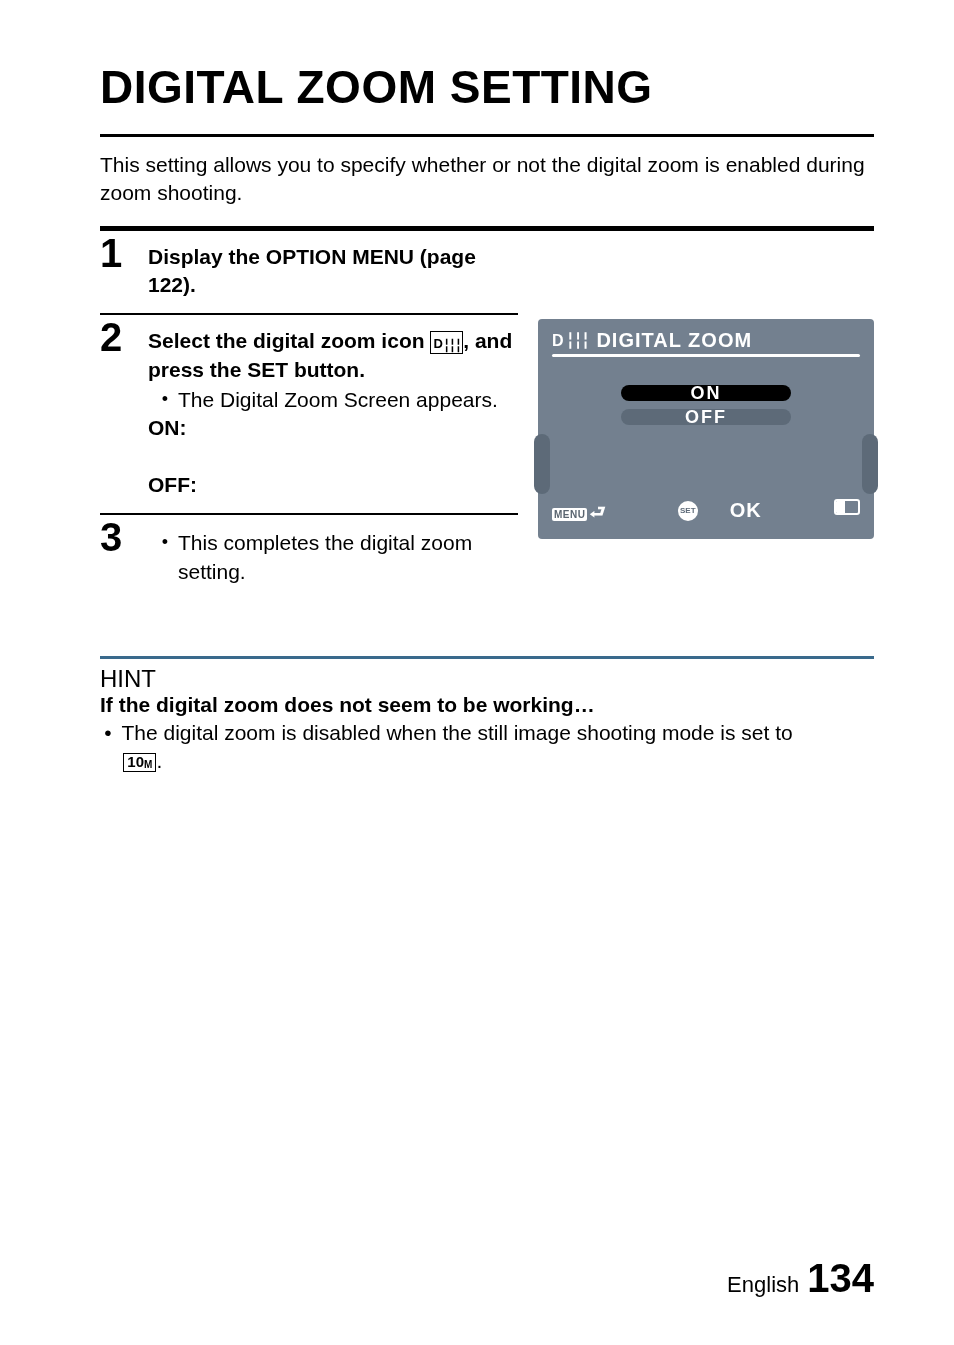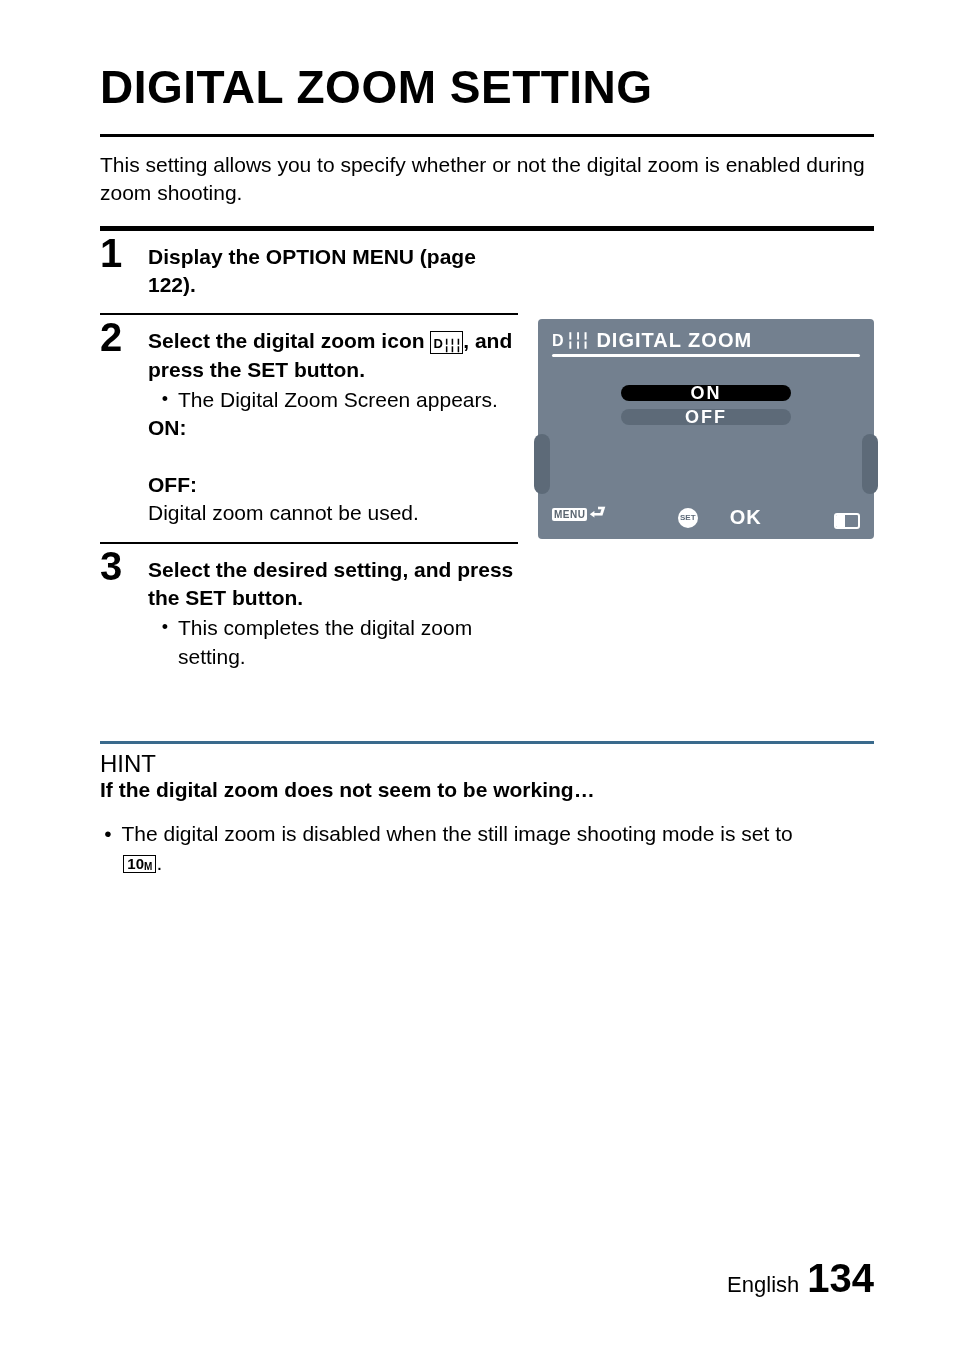--- a/index.html
+++ b/index.html
@@ -134,21 +134,21 @@
   }
   .pill.selected {
     background: #000;
   }
   .screen-footer {
     position: absolute;
     bottom: 10px;
     left: 14px;
     right: 14px;
     display: flex;
-    align-items: flex-end;
+    align-items: flex-start;
     justify-content: space-between;
     font-size: 18px;
   }
   .footer-menu {
     display: inline-flex;
     align-items: center;
     gap: 2px;
   }
   .menu-box {
     background: #fff;
@@ -235,21 +235,21 @@
     font-weight: normal;
   }
   .hint-sub {
     font-size: 21px;
     font-weight: bold;
     margin-top: 0;
   }
   .hint-body {
     font-size: 21px;
     line-height: 1.35;
-    margin-top: 18px;
+    margin-top: 2px;
   }
   .hint-body .dot {
     display: inline-block;
     width: 16px;
     text-align: center;
   }
   .mode-box {
     display: inline-block;
     border: 1.5px solid #000;
     font-size: 15px;
@@ -321,30 +321,28 @@
         </b>
         <div class="bullet-list">
           <div class="bullet-row">
             <div class="dot">•</div>
             <div class="txt">The Digital Zoom Screen appears.</div>
           </div>
         </div>
         <b>ON:</b><br>
         <br>
         <b>OFF:</b><br>
-        <span>Digital zoom cannot be used.</span>
       </div>
     </div>
 
     <div class="step-sep" style="margin-top:14px;"></div>
 
     <div class="step-row">
       <div class="step-num">3</div>
       <div class="step-body">
-        <b>Select the desired setting, and press the SET button.</b>
         <div class="bullet-list">
           <div class="bullet-row">
             <div class="dot">•</div>
             <div class="txt">This completes the digital zoom setting.</div>
           </div>
         </div>
       </div>
     </div>
   </div>
 

